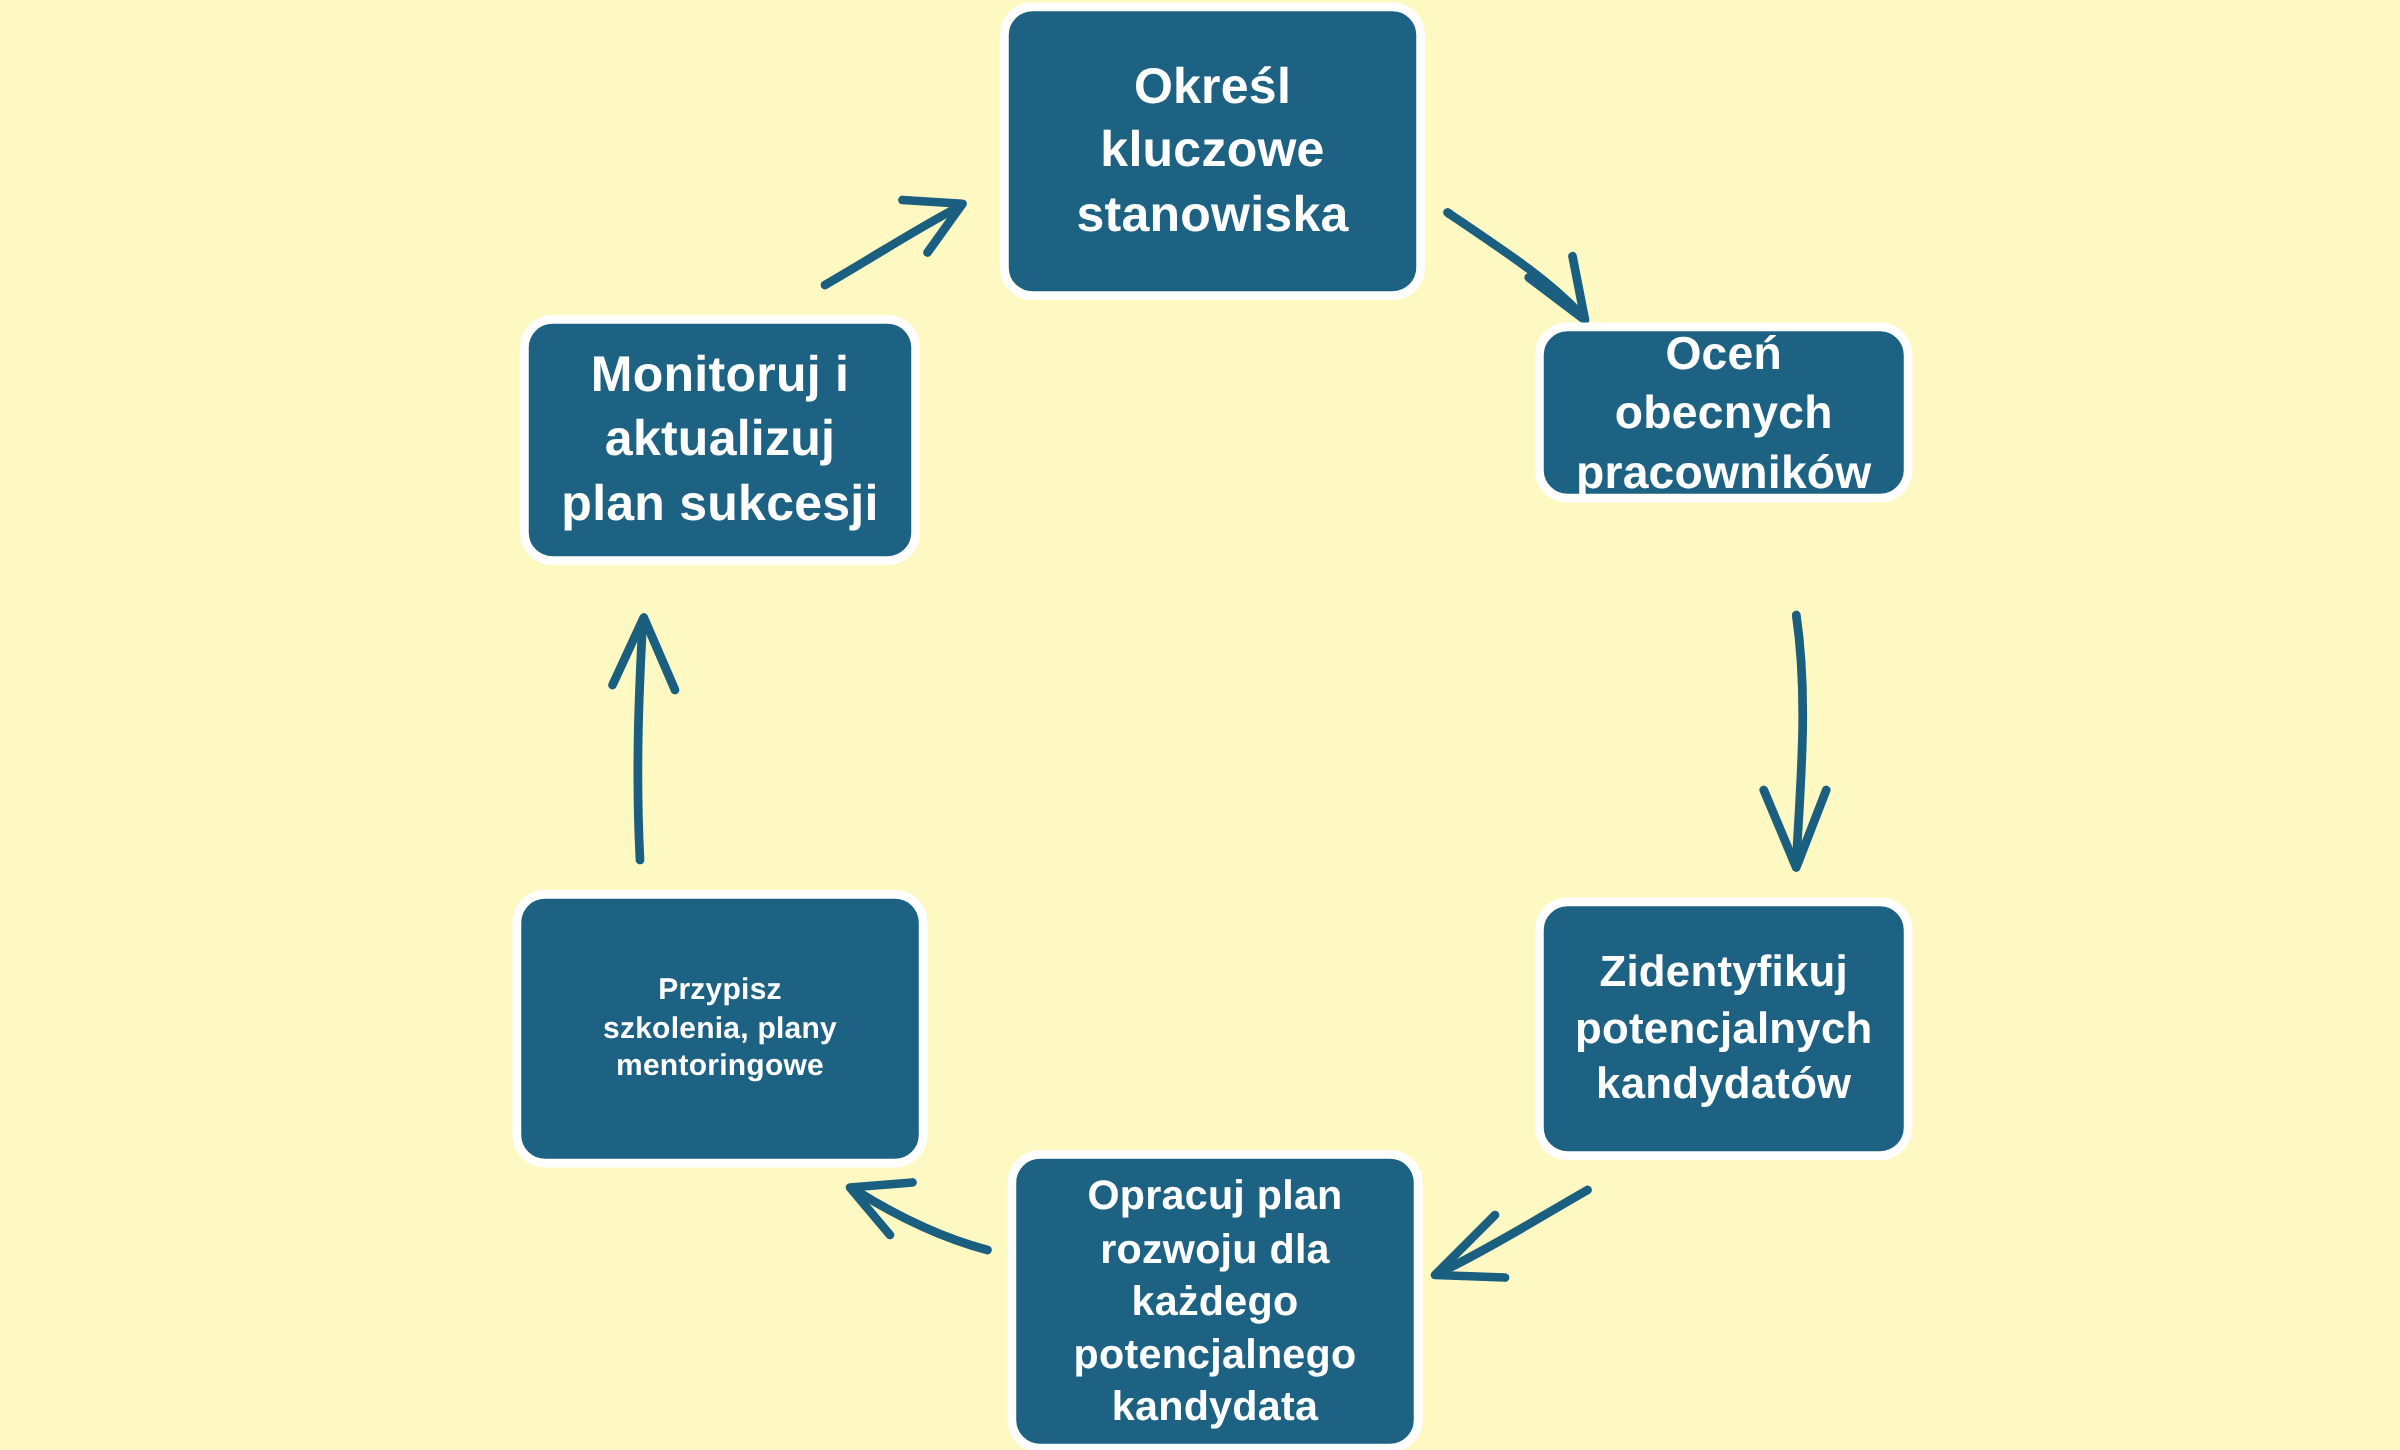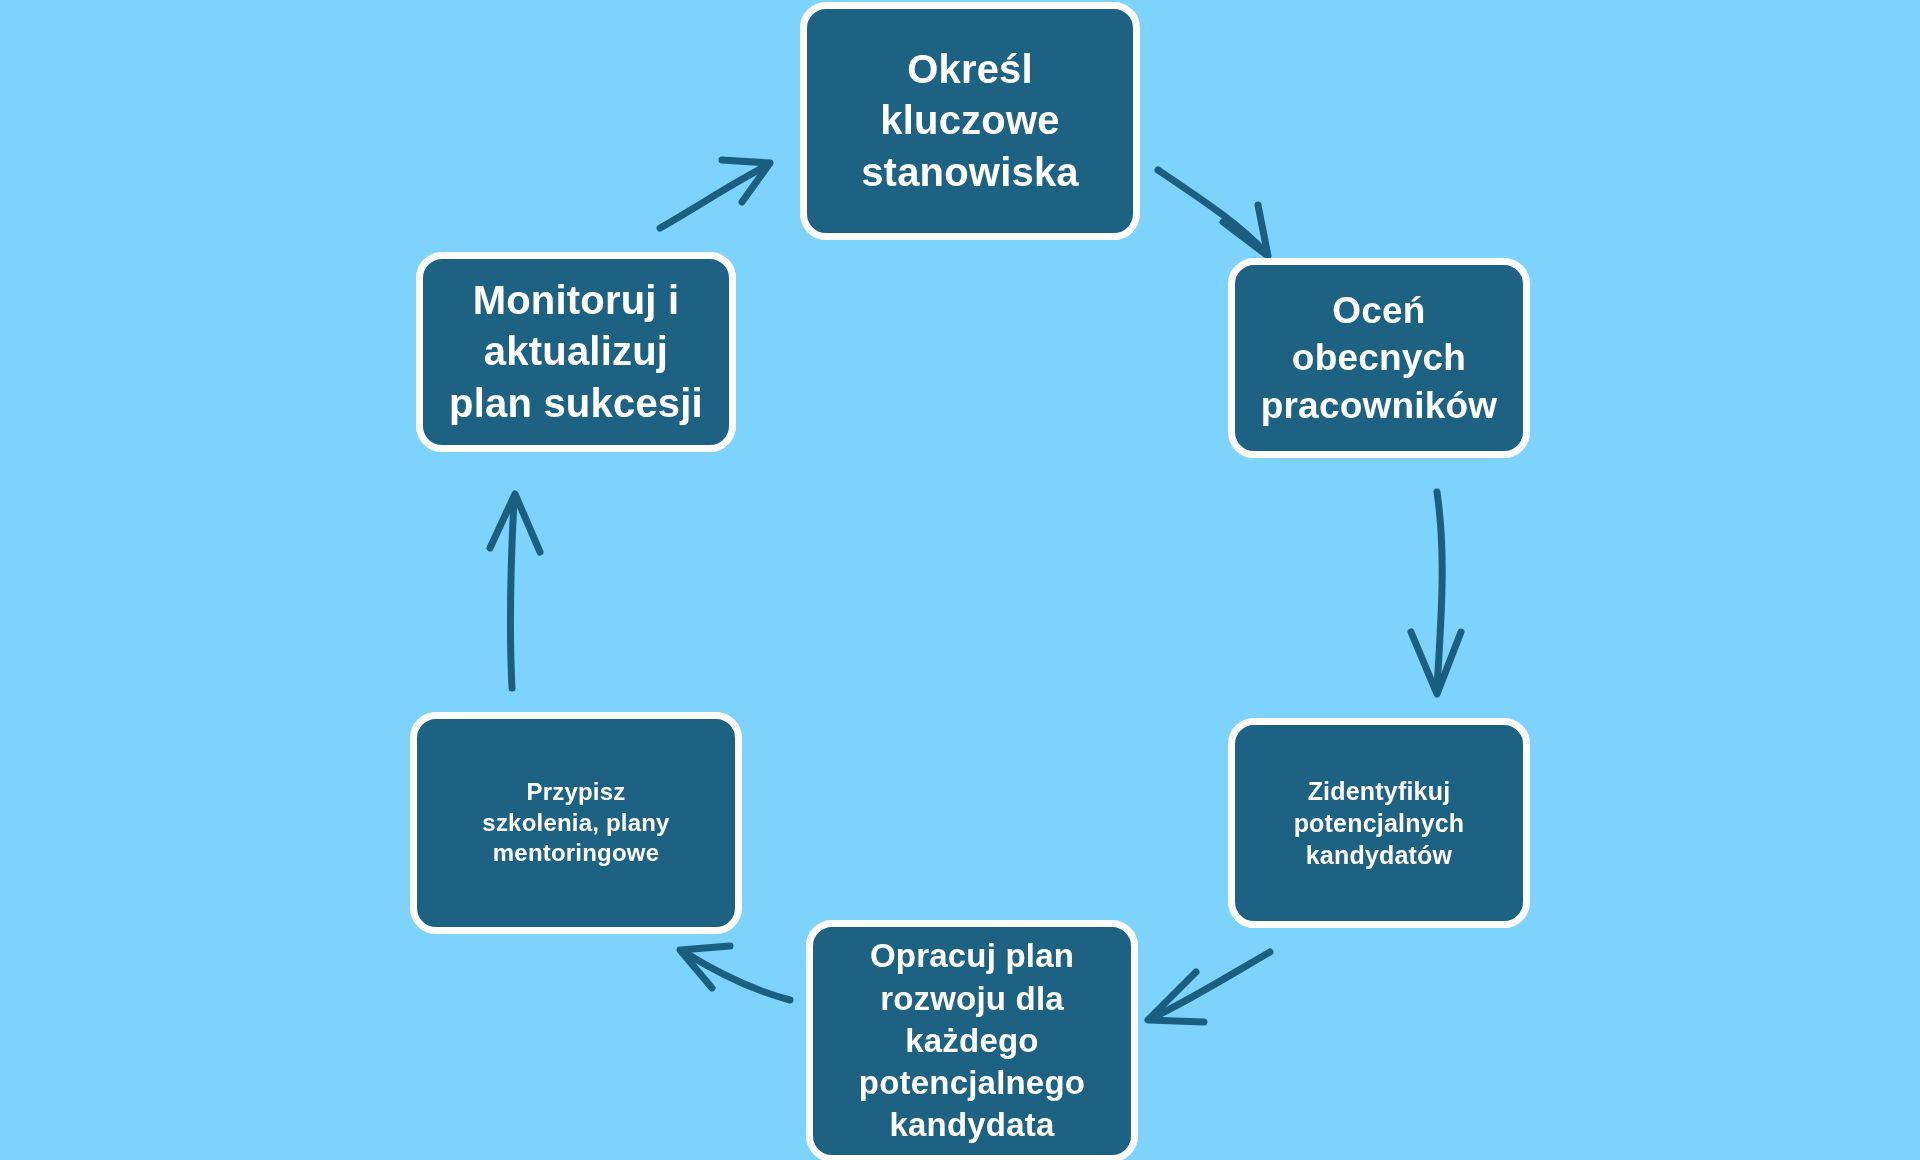--- a/index.html
+++ b/index.html
@@ -4,21 +4,21 @@
 <style>
   html, body {
     margin: 0;
     padding: 0;
     background: #000000;
   }
   #canvas {
     position: relative;
     width: 1920px;
     height: 1160px;
-    background: #7dd3fc;
+    background: #fef9c3;
     overflow: hidden;
     font-family: "Liberation Sans", sans-serif;
   }
   #arrow-layer {
     position: absolute;
     left: 0;
     top: 0;
     width: 1920px;
     height: 1160px;
     pointer-events: none;
@@ -35,22 +35,22 @@
     text-align: center;
     color: #ffffff;
     font-weight: bold;
     line-height: 1.28;
     letter-spacing: 0.2px;
     white-space: pre-line;
     padding: 6px 10px;
   }
   
   #node-0 { left: 800px;  top: 2px;   width: 340px; height: 238px; font-size: 40px; }
-  #node-1 { left: 1228px; top: 258px; width: 302px; height: 200px; font-size: 37px; }
-  #node-2 { left: 1228px; top: 718px; width: 302px; height: 210px; font-size: 25px; }
+  #node-1 { left: 1228px; top: 258px; width: 302px; height: 144px; font-size: 37px; }
+  #node-2 { left: 1228px; top: 718px; width: 302px; height: 210px; font-size: 35px; }
   #node-3 { left: 806px;  top: 920px; width: 332px; height: 242px; font-size: 33px; }
   #node-4 { left: 410px;  top: 712px; width: 332px; height: 222px; font-size: 24px; }
   #node-5 { left: 416px;  top: 252px; width: 320px; height: 200px; font-size: 40px; }
 </style>
 </head>
 <body>
 
 <div id="canvas">
 
   <svg id="arrow-layer" viewBox="0 0 1920 1160" width="1920" height="1160" xmlns="http://www.w3.org/2000/svg">

